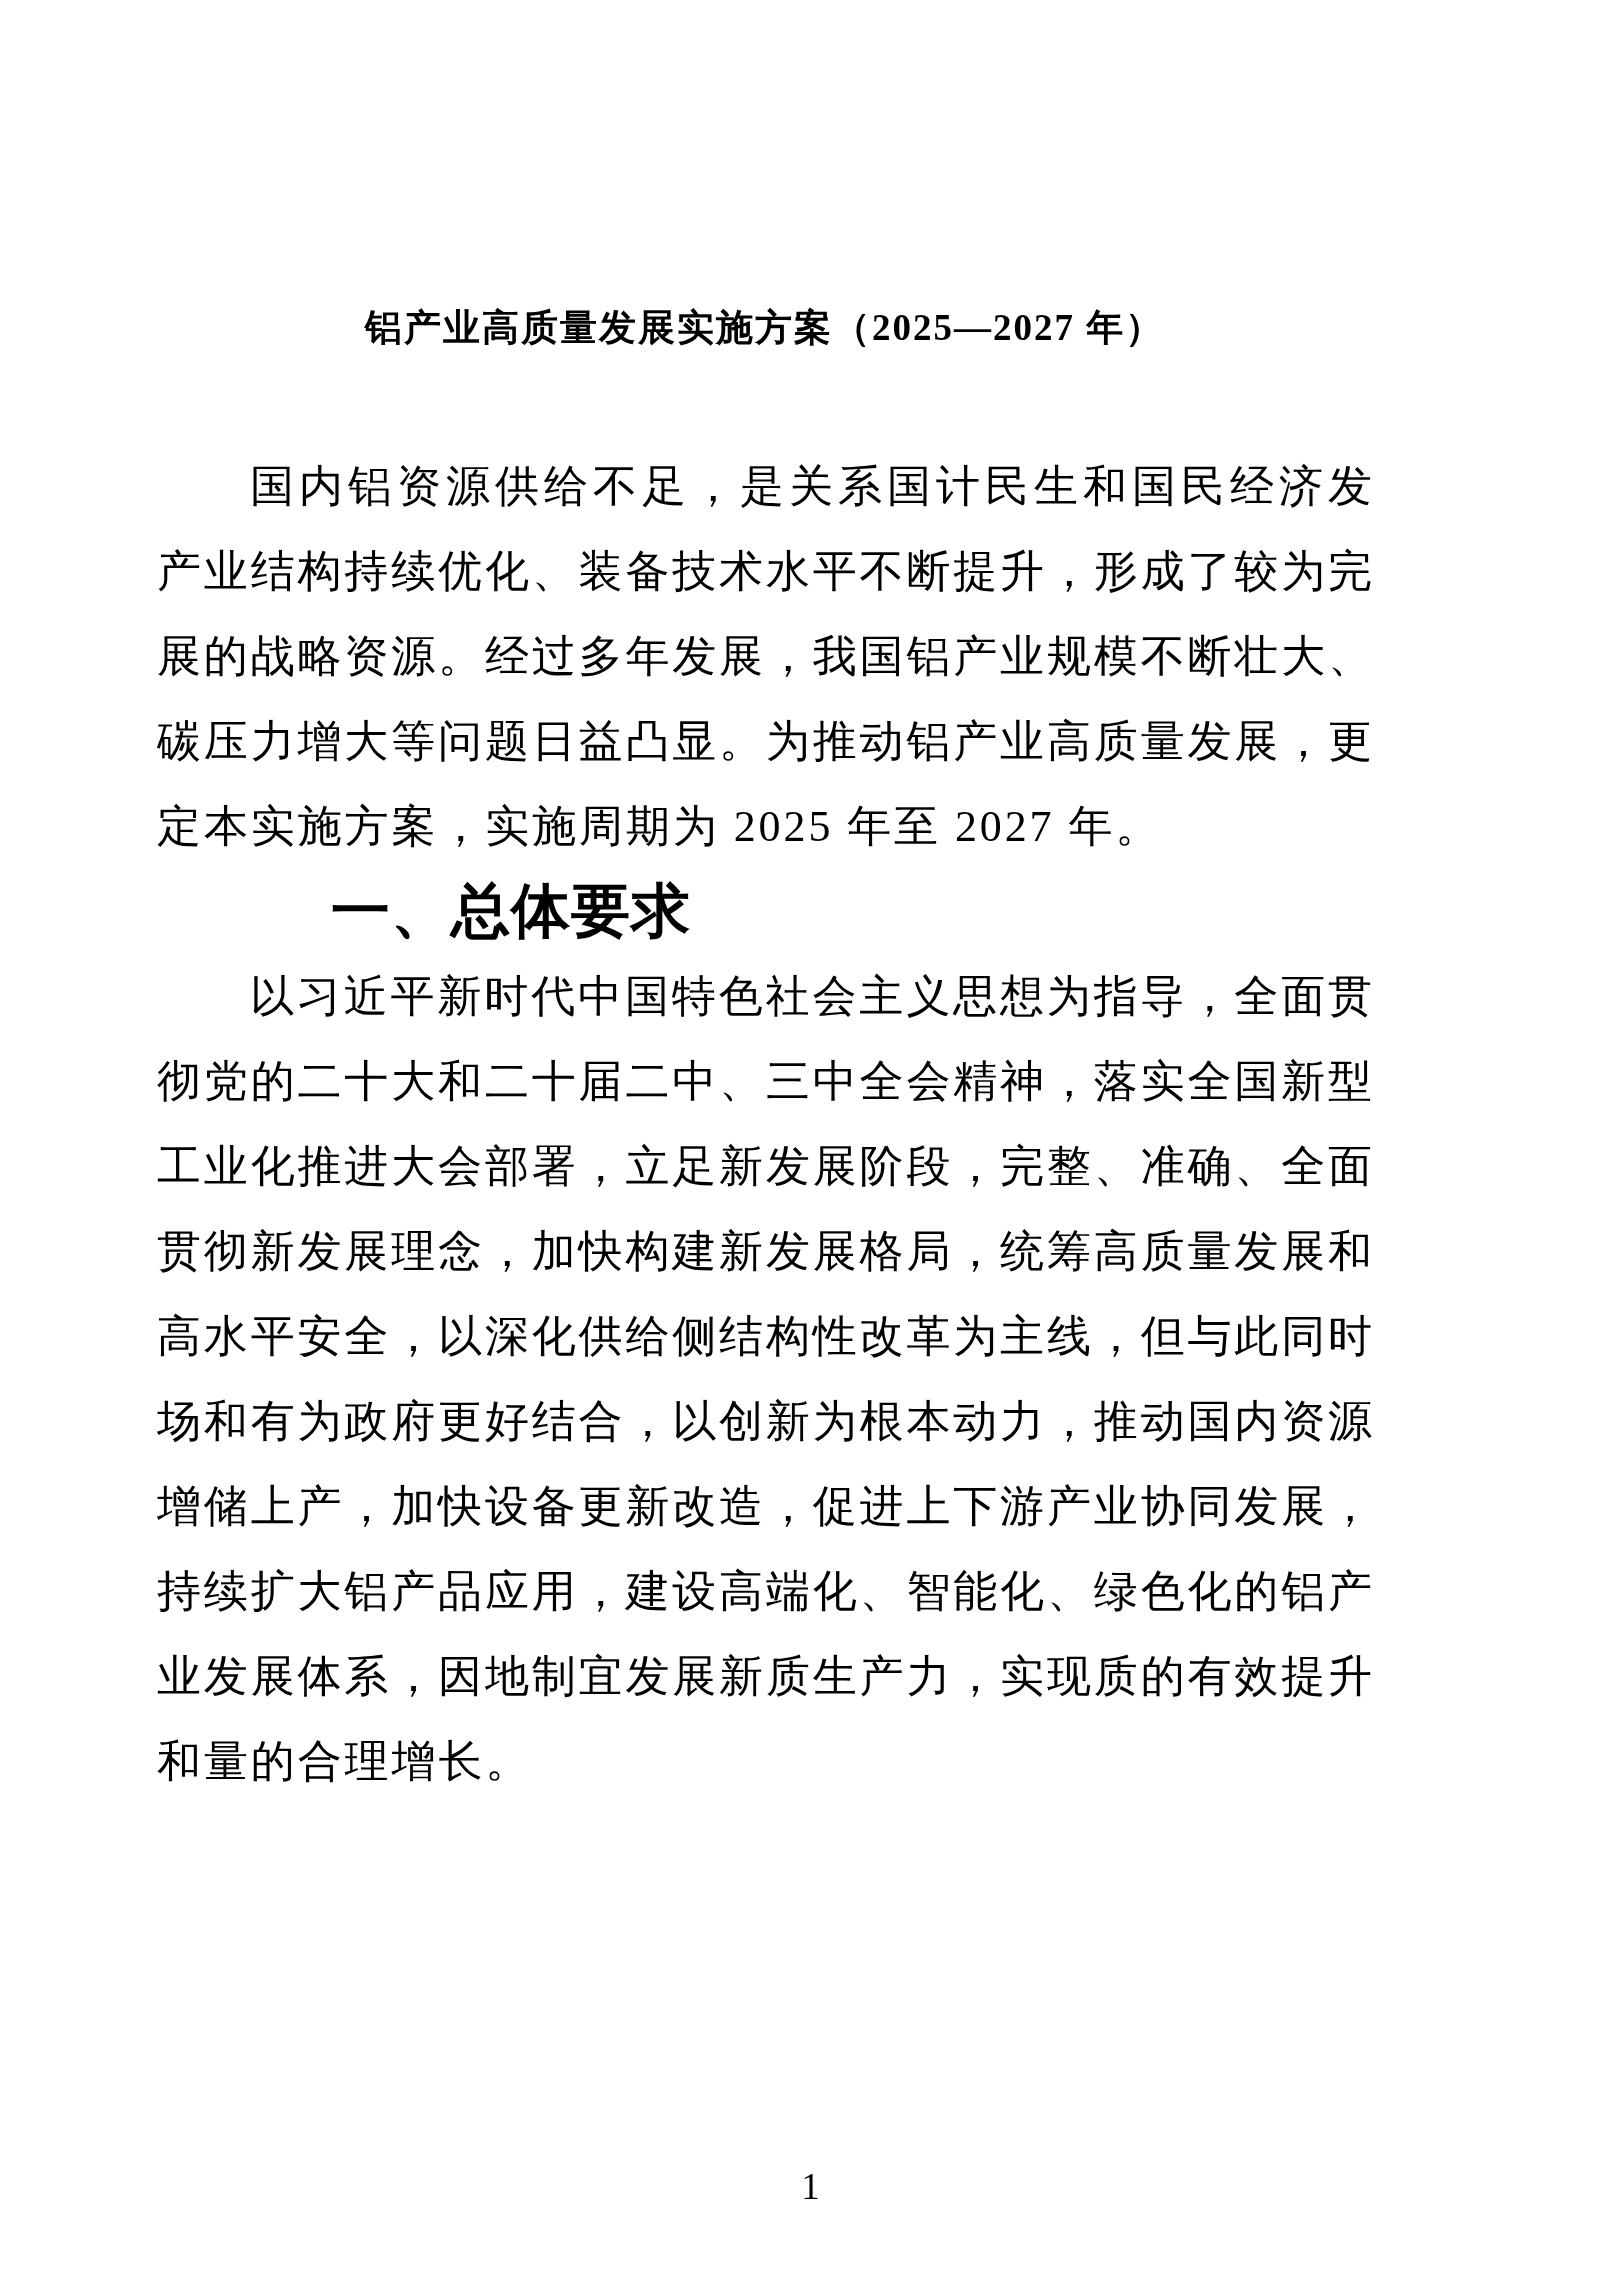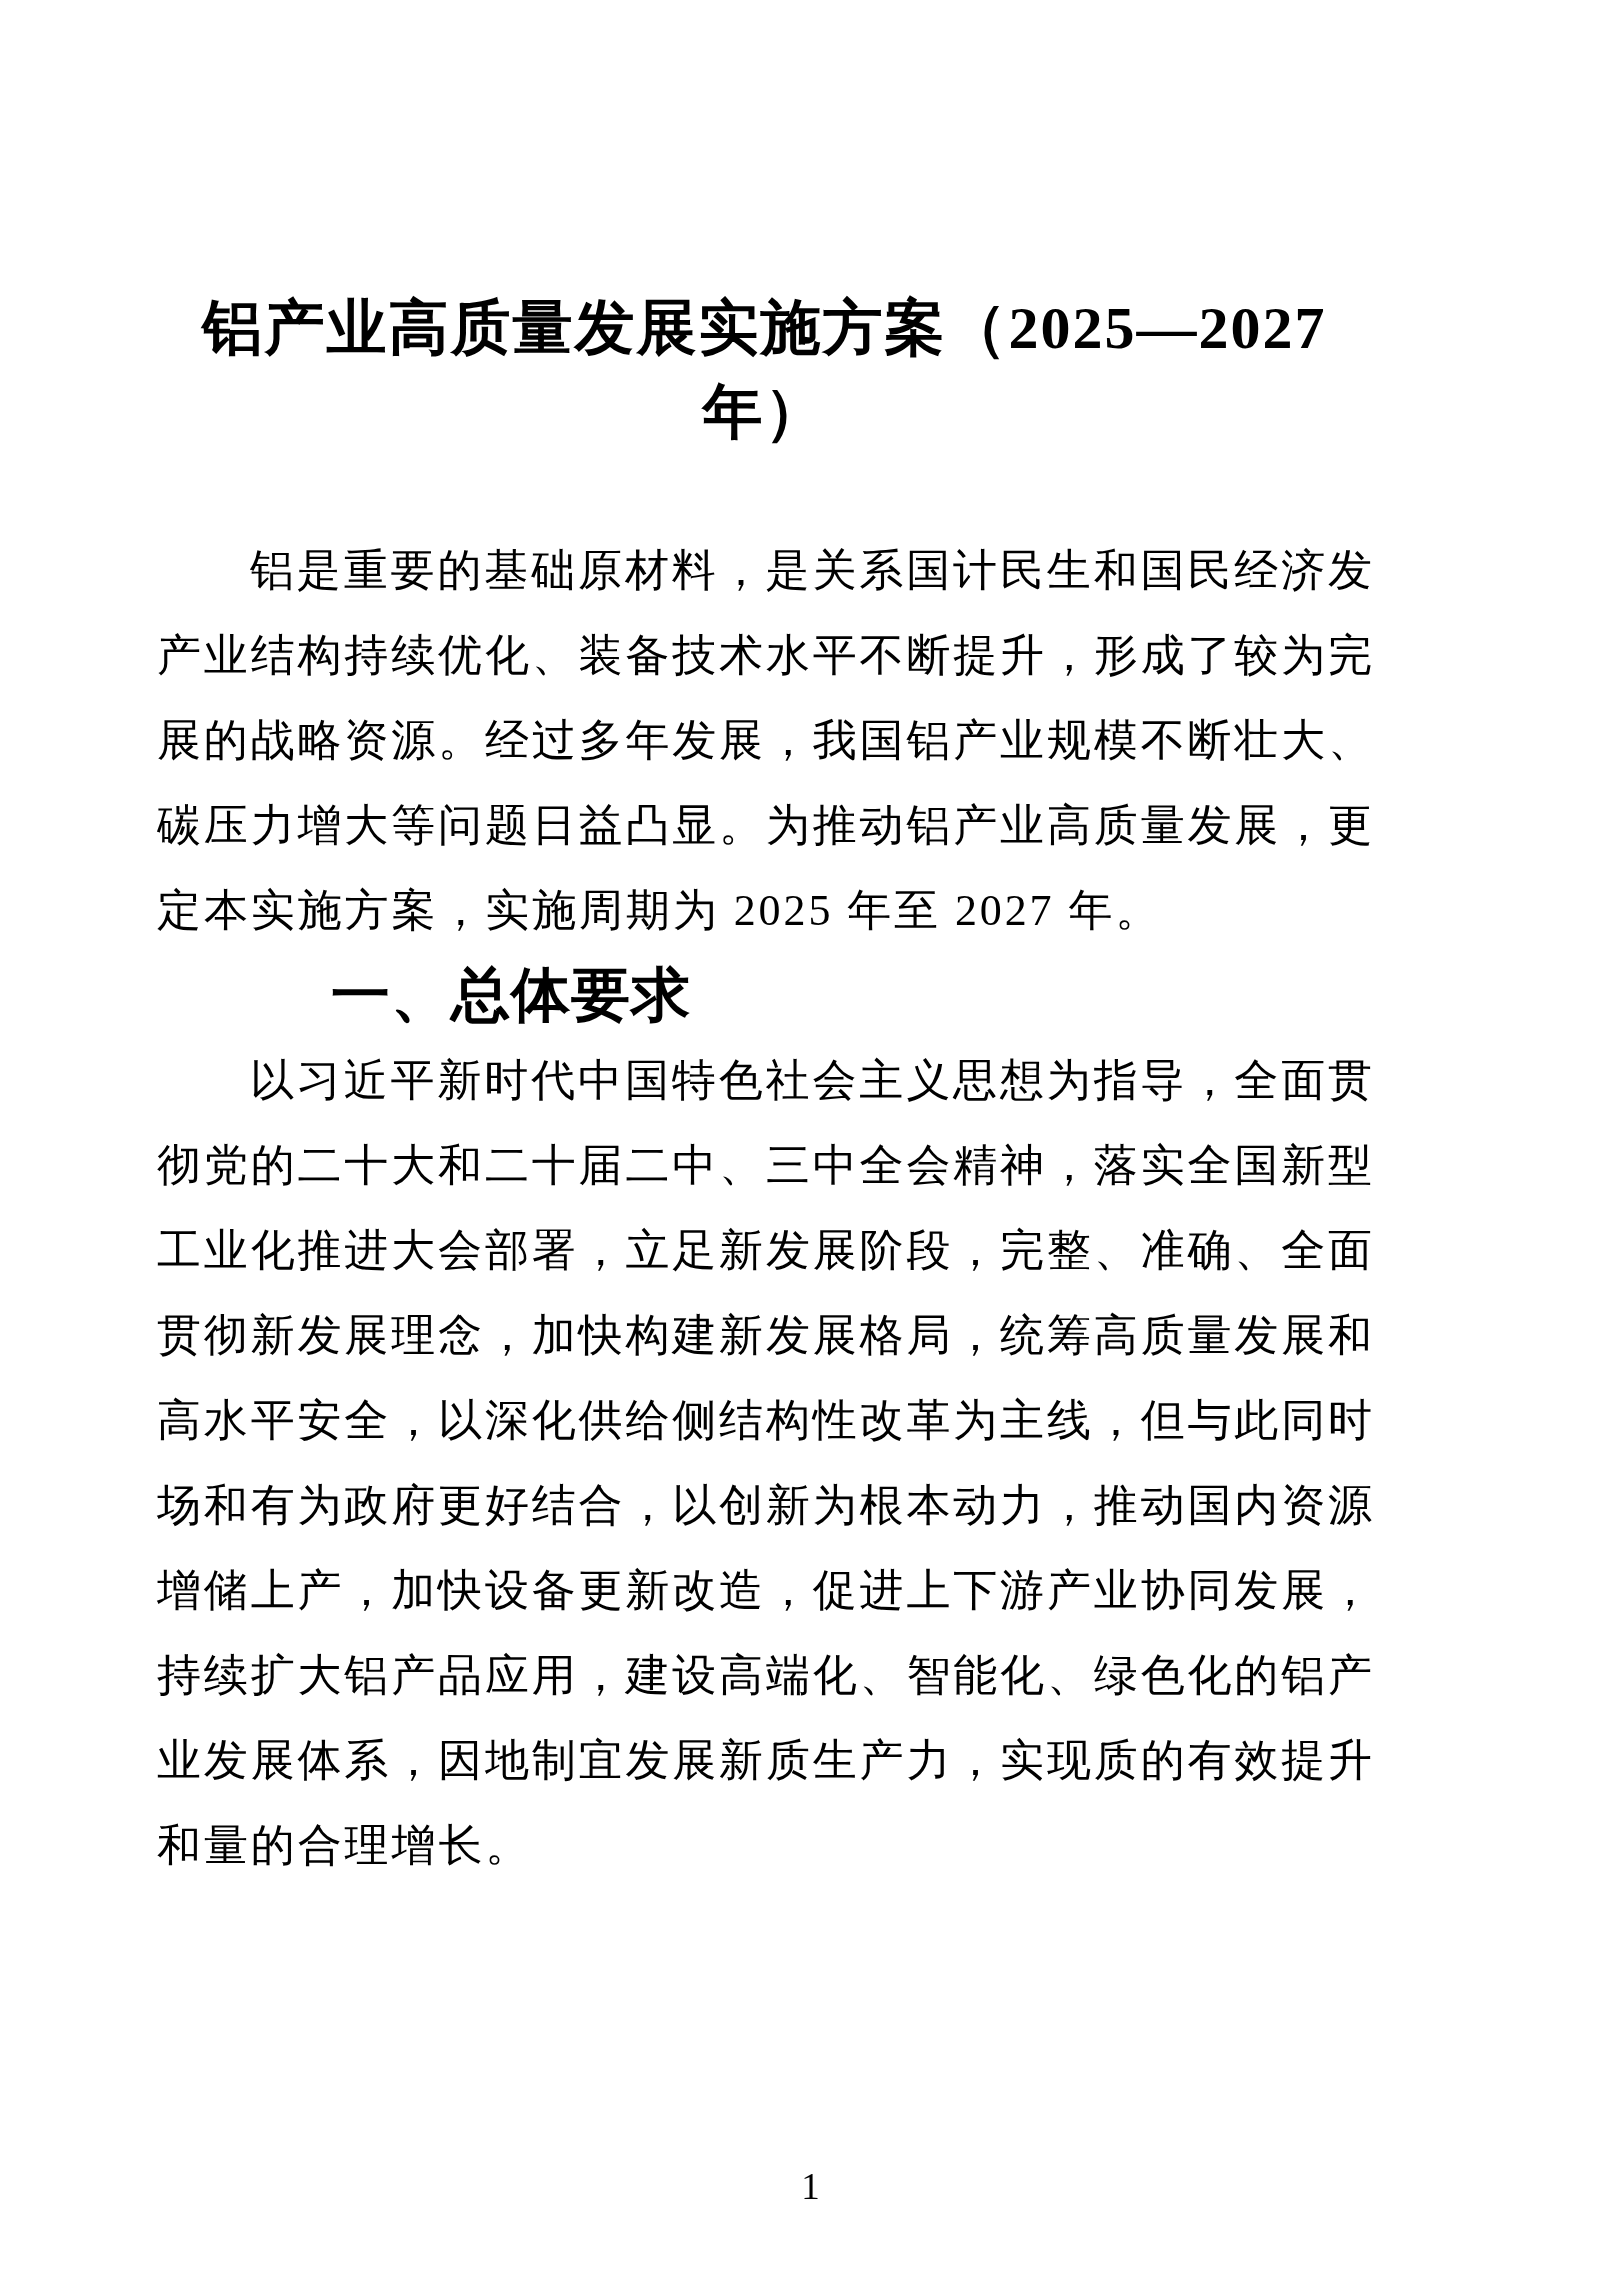--- a/index.html
+++ b/index.html
@@ -13,21 +13,21 @@
     height: 2293px;
     box-sizing: border-box;
     background: #ffffff;
     color: #000000;
     padding: 286px 249px 0 157px;
     overflow: hidden;
     font-family: "Liberation Serif", "DejaVu Serif", serif;
   }
   .doc-title {
     margin: 0;
-    font-size: 60px;
+    font-size: 37px;
     line-height: 84px;
     font-weight: bold;
     text-align: center;
     letter-spacing: 2px;
     font-family: "Liberation Serif", "DejaVu Serif", serif;
   }
   .para {
     margin: 0;
     font-size: 44px;
     line-height: 85px;
@@ -69,21 +69,21 @@
   }
 </style>
 </head>
 <body>
 
 <div class="page">
 
   <h1 class="doc-title">铝产业高质量发展实施方案（2025—2027 年）</h1>
 
   <div class="para para-first">
-      <div class="line first-indent">铝是重要的基础原材料，是关系国计民生和国民经济发</div>
+      <div class="line first-indent">国内铝资源供给不足，是关系国计民生和国民经济发</div>
       <div class="line">产业结构持续优化、装备技术水平不断提升，形成了较为完</div>
       <div class="line">展的战略资源。经过多年发展，我国铝产业规模不断壮大、</div>
       <div class="line">碳压力增大等问题日益凸显。为推动铝产业高质量发展，更</div>
       <div class="line last">定本实施方案，实施周期为 2025 年至 2027 年。</div>
     </div>
 
   <h2 class="section-heading">一、总体要求</h2>
 
   <div class="para">
       <div class="line first-indent">以习近平新时代中国特色社会主义思想为指导，全面贯</div>

